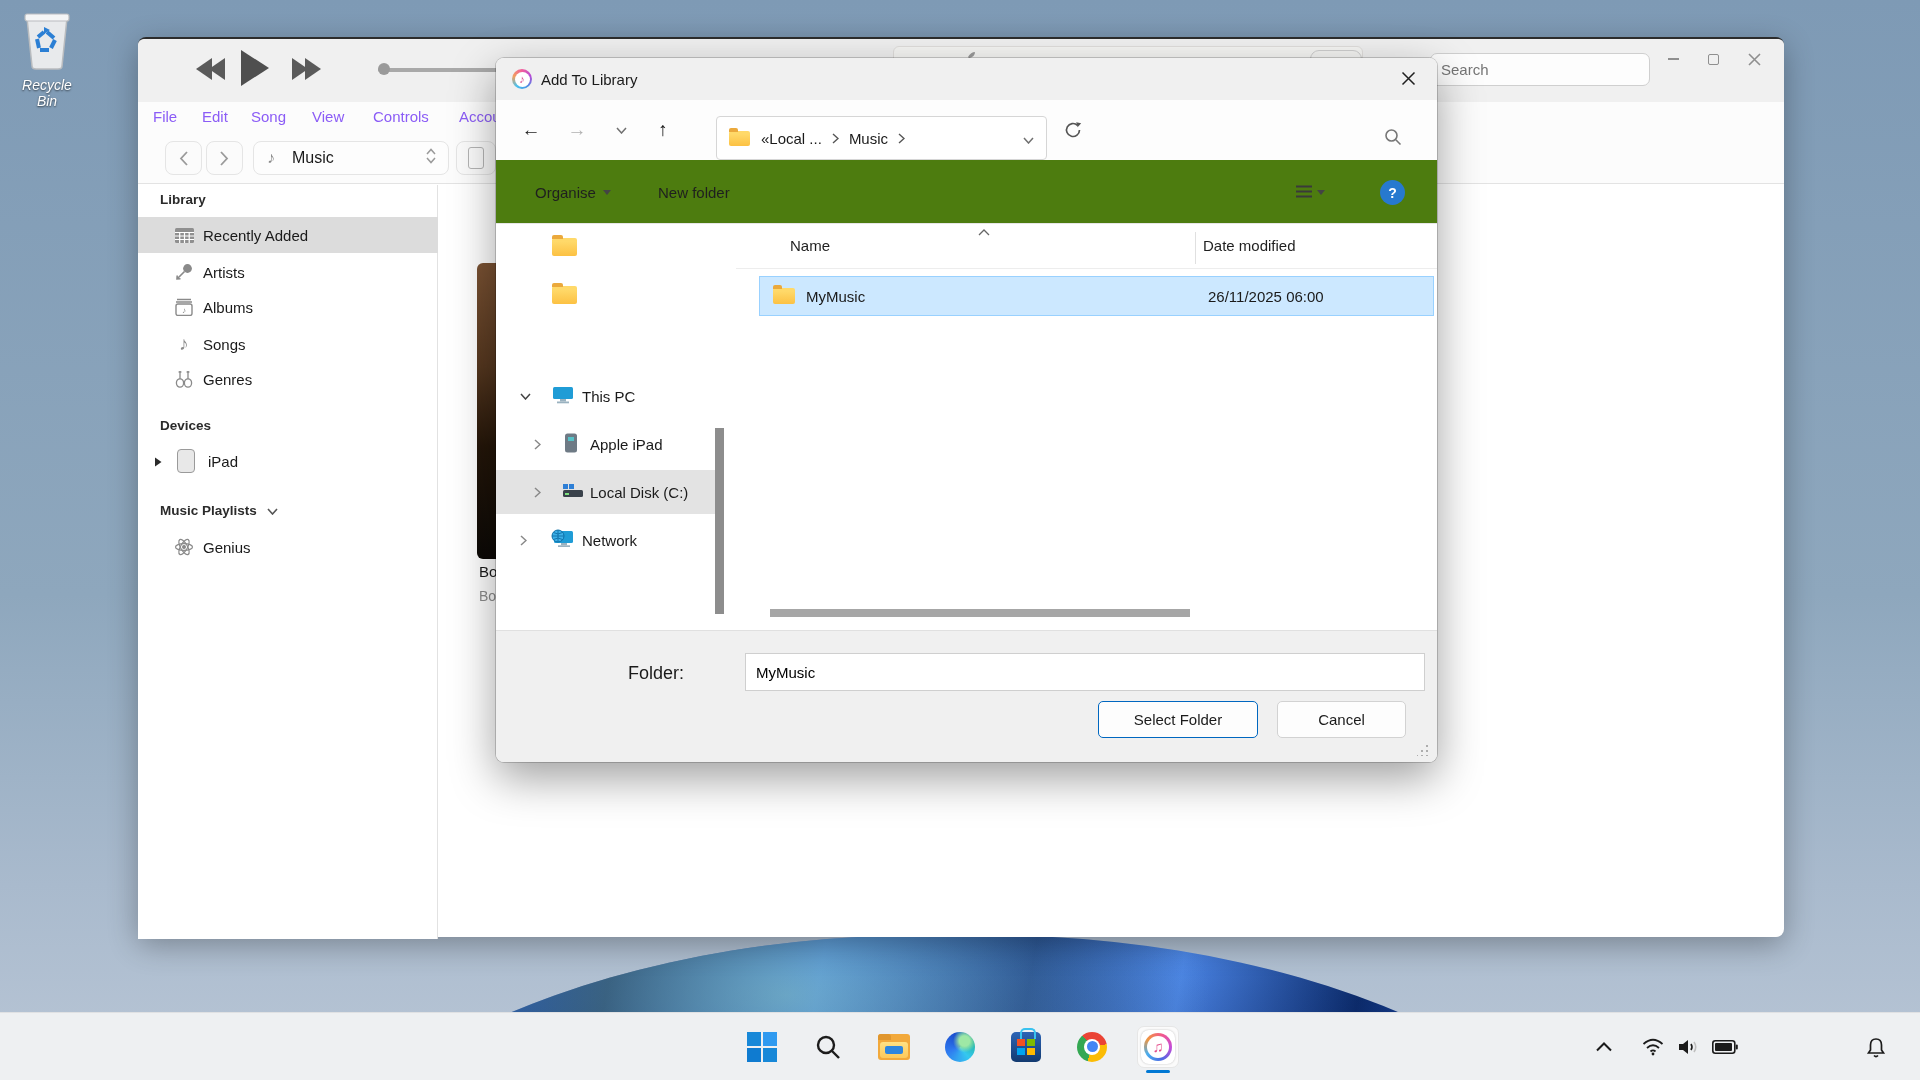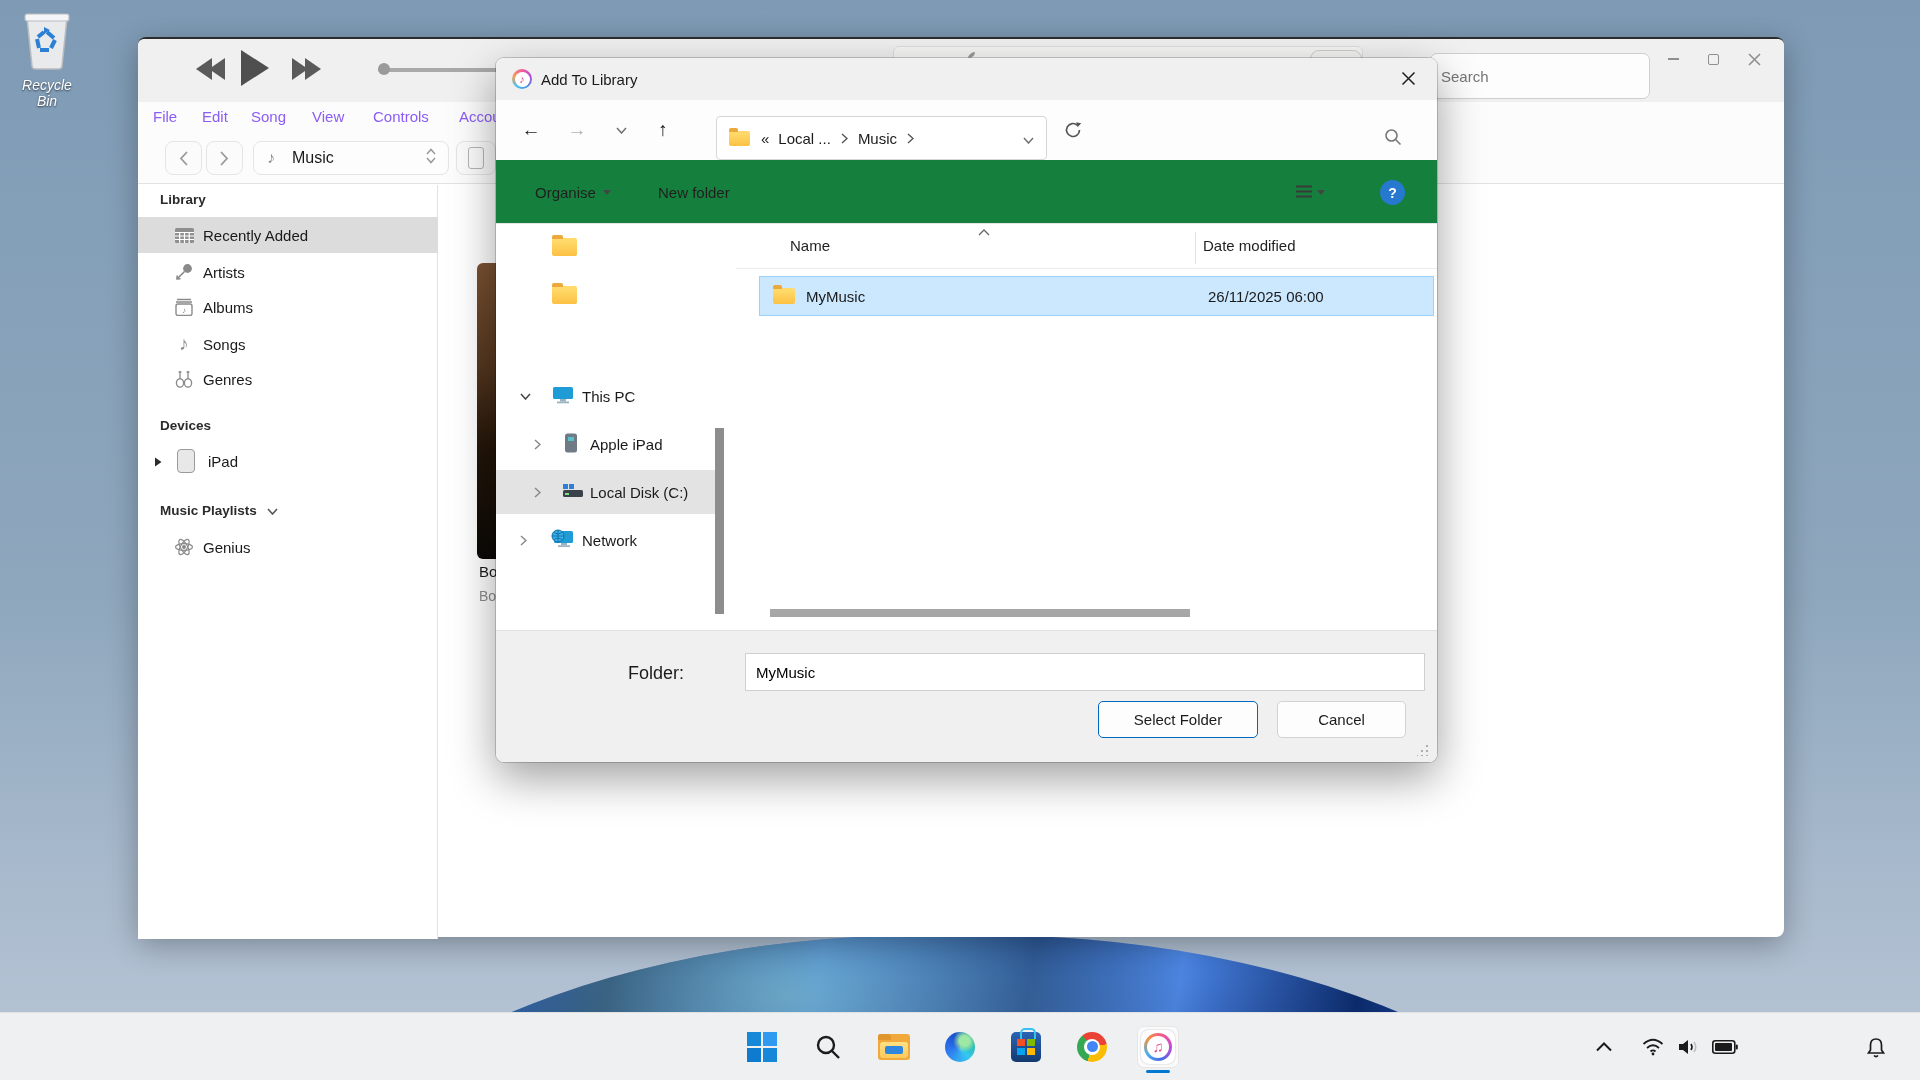--- a/index.html
+++ b/index.html
@@ -21,21 +21,21 @@
 
   
   .win { position:absolute; left:138px; top:37px; width:1646px; height:900px; background:#fff;
          border-radius:8px; box-shadow:0 8px 30px rgba(0,0,0,.30); border-top:2px solid #2c2c2c; }
   .win .chrome { position:absolute; left:0; top:0; width:100%; height:63px; background:#f0f0f0; border-radius:6px 6px 0 0; }
   .play-tri { fill:#5a5a5a; }
   .slider-line { position:absolute; left:240px; top:29px; width:232px; height:4px; background:#a9a9a9; border-radius:2px; }
   .slider-dot { position:absolute; left:240px; top:24px; width:12px; height:12px; background:#9a9a9a; border-radius:50%; }
   .lcd { position:absolute; left:755px; top:7px; width:470px; height:56px; background:#f6f6f4; border:1px solid #e0dedc; border-radius:6px; }
   .lcd-right { position:absolute; left:1172px; top:11px; width:52px; height:44px; border:1px solid #cfcfcf; border-radius:9px; background:#f4f4f2; }
-  .search-top { position:absolute; left:1292px; top:14px; width:220px; height:46px; border:1px solid #cfcfcf; border-radius:7px;
+  .search-top { position:absolute; left:1292px; top:14px; width:220px; height:33px; border:1px solid #cfcfcf; border-radius:7px;
                 background:#fdfdfd; font-size:15px; color:#8e8e8e; padding:0 10px; outline:none; }
   .wc { position:absolute; top:0; height:40px; display:flex; align-items:center; color:#8f8f8f; }
   .menubar { position:absolute; left:0; top:63px; width:100%; height:30px; background:#fcfcfc; }
   .menubar span { position:absolute; top:6px; font-size:15px; color:#8b5cf6; }
   .toolrow { position:absolute; left:0; top:93px; width:100%; height:52px; background:#fcfcfc; border-bottom:1px solid #e3e3e3; }
   .navbtn { position:absolute; top:9px; width:37px; height:34px; border:1px solid #e5e5e5; border-radius:8px; background:#fbfbfb;
             display:flex; align-items:center; justify-content:center; color:#9a9a9a; font-size:17px; }
   .musicdd { position:absolute; left:115px; top:9px; width:196px; height:34px; border:1px solid #e5e5e5; border-radius:8px; background:#fdfdfd;
              display:flex; align-items:center; }
   .devbtn { position:absolute; left:318px; top:9px; width:40px; height:34px; border:1px solid #e5e5e5; border-radius:8px; background:#fbfbfb;
@@ -63,21 +63,21 @@
         font-size:11px; color:#d84b8d; z-index:1; }
   .dlg-title .ttl { margin-left:9px; font-size:15px; }
   .dlg-x { position:absolute; right:20px; top:13px; width:16px; height:16px; }
   .navrow { position:absolute; left:0; top:42px; width:100%; height:60px; background:#fdfdfd; }
   .nav-ic { position:absolute; top:0; height:60px; display:flex; align-items:center; justify-content:center; width:34px; font-size:19px; }
   .addr { position:absolute; left:220px; top:16px; width:331px; height:44px; border:1px solid #d6d6d6; border-radius:4px;
           background:#fff; display:flex; align-items:center; font-size:15px; }
   .crumb-sep { margin:0 10px; display:flex; align-items:center; }
   .searchbox { position:absolute; left:622px; top:16px; width:302px; height:44px; border:1px solid #d6d6d6; border-radius:4px;
           background:#fff; font-size:15px; color:#8a8a8a; padding:0 40px 0 14px; outline:none; }
-  .cmdrow { position:absolute; left:0; top:102px; width:100%; height:64px; background:#15803d; border-bottom:1px solid #e6e6e6; border-radius:0; }
+  .cmdrow { position:absolute; left:0; top:102px; width:100%; height:64px; background:#4d7c0f; border-bottom:1px solid #e6e6e6; border-radius:0; }
   .cmd { position:absolute; top:0; height:64px; display:flex; align-items:center; font-size:15px; color:#1f1f1f; gap:7px; }
   .helpbtn { position:absolute; left:884px; top:20px; width:25px; height:25px; border-radius:50%; background:#2779cf; color:#fff;
              font-size:14px; font-weight:bold; display:flex; align-items:center; justify-content:center; }
   .tree { position:absolute; left:0; top:166px; width:228px; height:398px; overflow:hidden; }
   .tr-row { position:absolute; left:0; width:226px; height:44px; display:flex; align-items:center; font-size:15px; }
   .tr-row.sel { background:#e3e3e3; }
   .tr-chev { position:absolute; display:flex; }
   .tree-scroll { position:absolute; left:219px; top:370px; width:9px; height:186px; background:#8d8d8d; }
   .tree-div { position:absolute; left:8px; top:287px; width:196px; height:1px; background:#e0e0e0; }
   .listhead { position:absolute; left:240px; top:166px; width:701px; height:44px; font-size:15px; color:#1f1f1f; }
@@ -338,21 +338,21 @@
     <span class="nav-ic" style="left:108px">
       <svg width="11" height="7" viewBox="0 0 11 7">
           <path d="M1 1 L5.5 6 L10 1" stroke="#707070" stroke-width="1.5" fill="none"></path>
         </svg>
       </span>
     <span class="nav-ic" style="left:150px;color:#1a1a1a">↑</span>
 
     <div class="addr">
       <span class="fold" style="width:21px;height:15px;margin-left:12px"></span>
       <span style="margin-left:11px;color:#1a1a1a">«</span>
-      <span style="margin-left:9px">Local ...</span>
+      <span style="">Local ...</span>
       <span class="crumb-sep">
         <svg width="7" height="11" viewBox="0 0 7 11">
             <path d="M1 1 L6 5.5 L1 10" stroke="#555" stroke-width="1.4" fill="none"></path>
           </svg>
         </span>
       <span>Music</span>
       <span class="crumb-sep">
         <svg width="7" height="11" viewBox="0 0 7 11">
             <path d="M1 1 L6 5.5 L1 10" stroke="#555" stroke-width="1.4" fill="none"></path>
           </svg>

